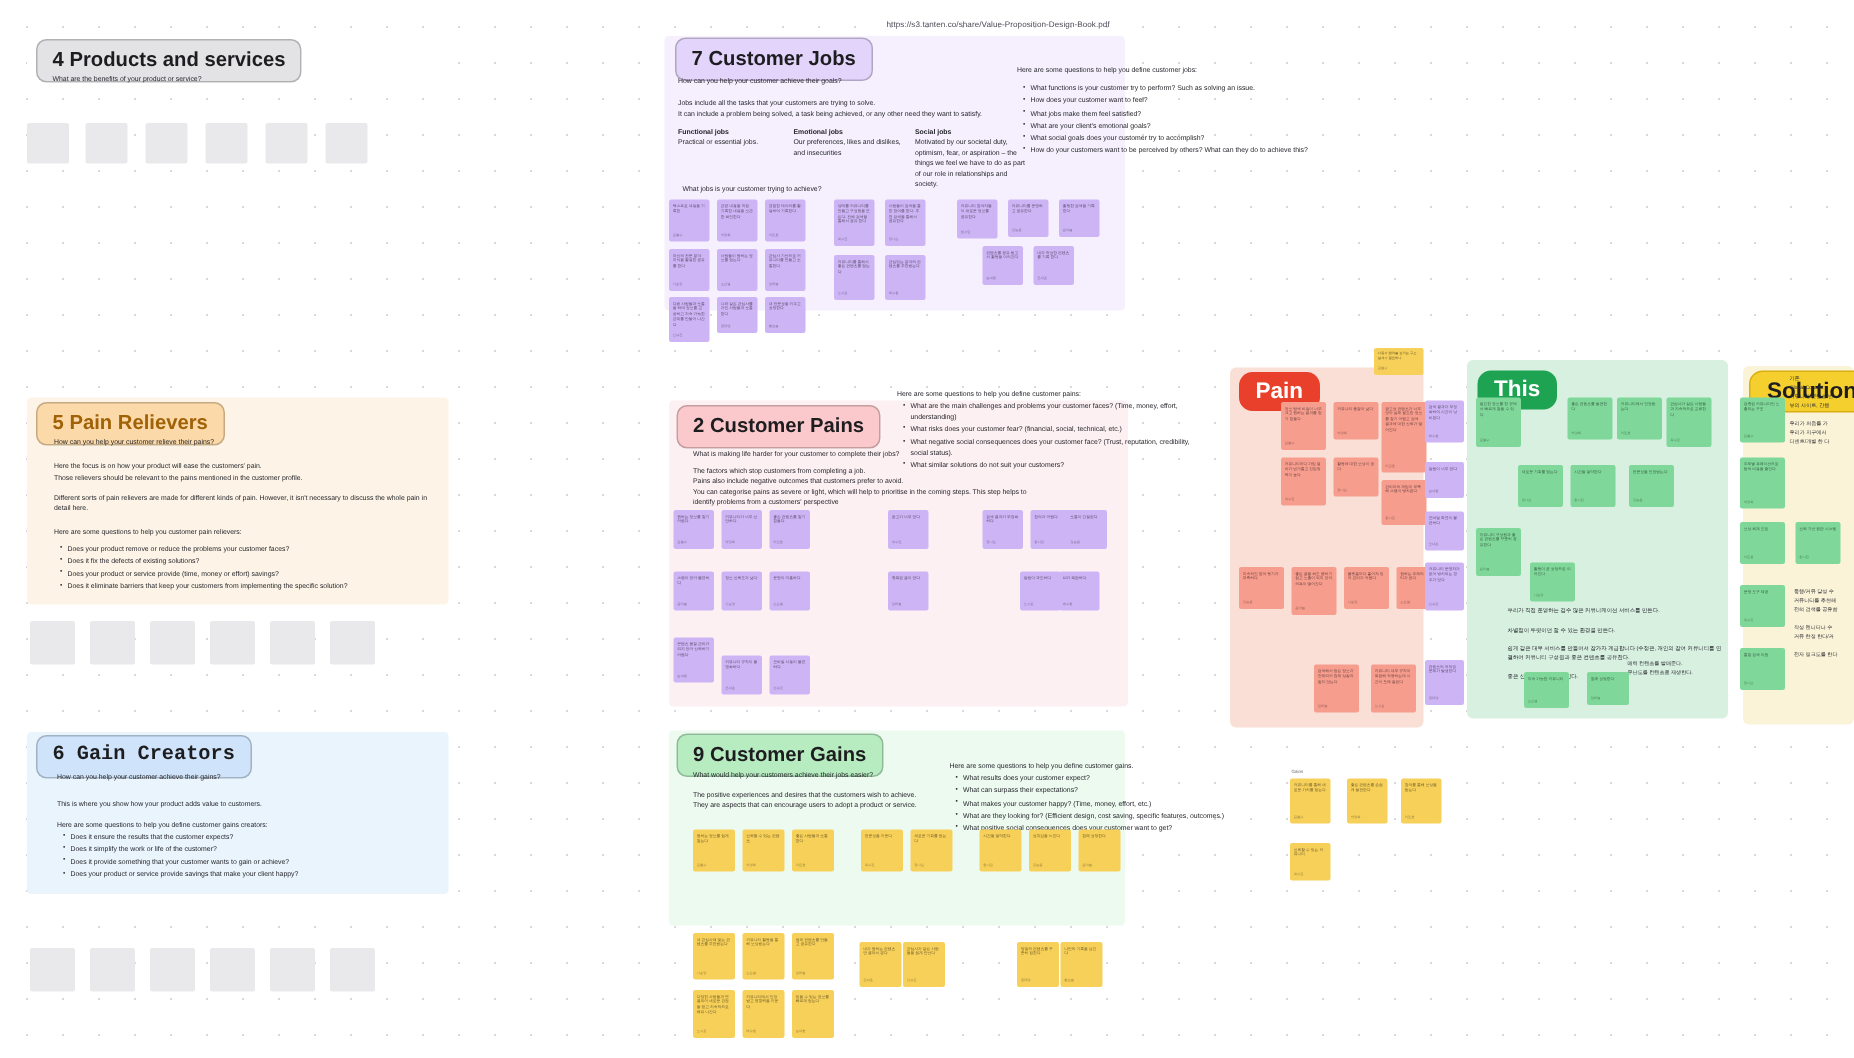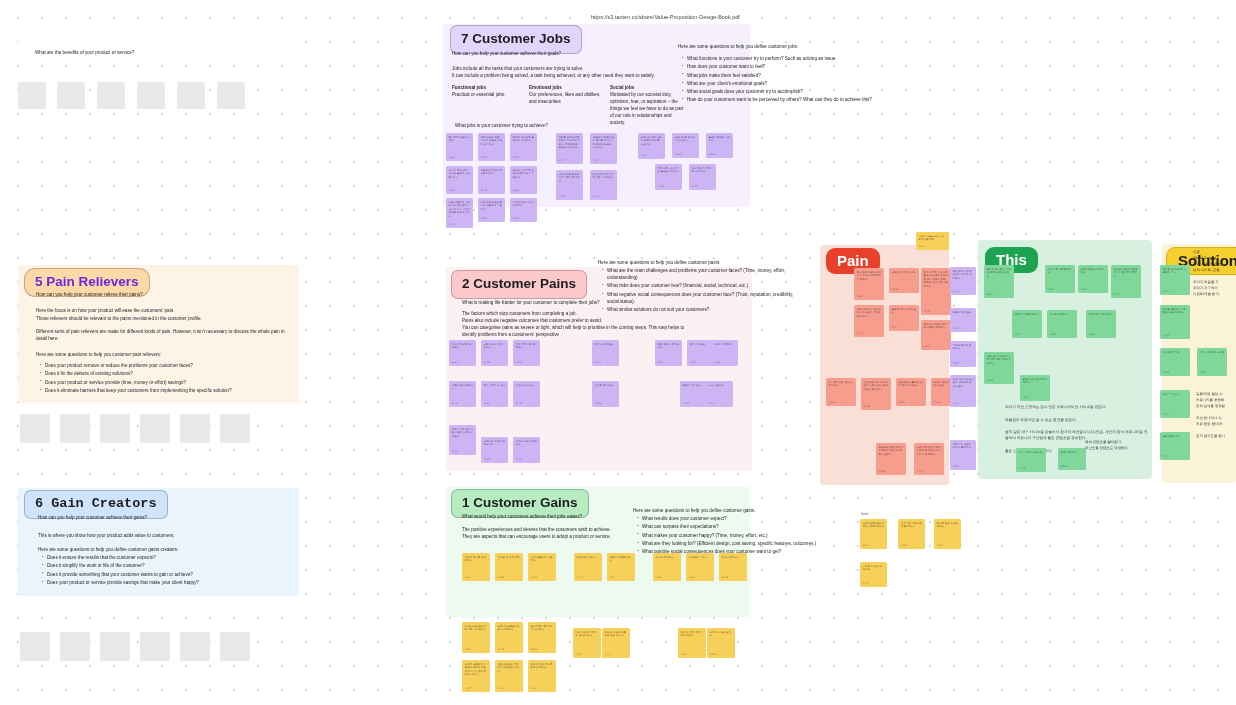--- a/index.html
+++ b/index.html
@@ -52,21 +52,21 @@
   }
   .badge-region {
     font-size: 15px;
     padding: 5px 11px 6px 11px;
     color: #ffffff;
     border-radius: 9px;
   }
 
   .b-gray   { background:#e3e3e6; color:#1d1d20; }
   .b-purple { background:#e3d4fb; color:#1d1d20; }
-  .b-orange { background:#fbd9a8; color:#6d28d9;border-radius:11px; }
+  .b-orange { background:#fbd9a8; color:#a16207; }
   .b-pink   { background:#fbc9cb; color:#1d1d20; }
   .b-blue   { background:#cfe4fa; color:#1d1d20;font-family:Liberation Mono, monospace; }
   .b-green  { background:#b7ecc0; color:#1d1d20; }
 
   .b-pain   { background:#e8402a; }
   .b-gain   { background:#1ea352; }
   .b-sol    { background:#f5cf2e; color:#1d1d20; border:1px solid #d9ae12; }
 
   
   .copy {
@@ -126,20 +126,21 @@
   .ko-sm { font-size: 3.4px; }
 </style>
 </head>
 <body>
 
 <div id="board">
 
   <div class="url-caption" style="left:591px; top:14px;">https://s3.tanten.co/share/Value-Proposition-Design-Book.pdf</div>
 
   <div class="panel panel-blank" style="left:18px; top:24px; width:281px; height:41px;"></div>
+  <div class="badge badge-lg b-gray" style="left:24px; top:26px;">4 Products and services</div>
   <div class="copy t5" style="left:35px; top:49px; width:250px;">What are the benefits of your product or service?</div>
 
   <div class="note n-gray" style="left:18px;  top:82px; width:28px; height:27px;">
       <span class="nfoot">&nbsp;</span>
     </div>
   <div class="note n-gray" style="left:57px;  top:82px; width:28px; height:27px;">
       <span class="nfoot">&nbsp;</span>
     </div>
   <div class="note n-gray" style="left:97px;  top:82px; width:28px; height:27px;">
       <span class="nfoot">&nbsp;</span>
@@ -280,21 +281,21 @@
   <div class="note n-purple" style="left:513px; top:381px; width:27px; height:26px;">운영이 미흡하다<span class="nfoot">조은별</span></div>
   <div class="note n-purple" style="left:592px; top:381px; width:27px; height:26px;">중복된 글이 많다<span class="nfoot">임하늘</span></div>
   <div class="note n-purple" style="left:680px; top:381px; width:27px; height:26px;">알림이 과도하다<span class="nfoot">노지훈</span></div>
   <div class="note n-purple" style="left:706px; top:381px; width:27px; height:26px;">UI가 복잡하다<span class="nfoot">배수현</span></div>
 
   <div class="note n-purple" style="left:449px; top:425px; width:27px; height:30px;">콘텐츠 품질 관리가 되지 않아 신뢰하기 어렵다<span class="nfoot">문재현</span></div>
   <div class="note n-purple" style="left:481px; top:437px; width:27px; height:26px;">커뮤니티 규칙이 불명확하다<span class="nfoot">오세훈</span></div>
   <div class="note n-purple" style="left:513px; top:437px; width:27px; height:26px;">모바일 사용이 불편하다<span class="nfoot">신유진</span></div>
 
   <div class="panel" style="left:446px; top:487px; width:304px; height:130px; background:#edfaf0;"></div>
-  <div class="badge badge-lg b-green" style="left:451px; top:489px;">1 Customer Gains</div>
+  <div class="badge badge-lg b-green" style="left:451px; top:489px;">9 Customer Gains</div>
   <div class="copy t5" style="left:462px; top:513px; width:230px;">What would help your customers achieve their jobs easier?</div>
   <div class="copy t5" style="left:462px; top:526px; width:230px;">The positive experiences and desires that the customers wish to achieve.</div>
   <div class="copy t5" style="left:462px; top:533px; width:230px;">They are aspects that can encourage users to adopt a product or service.</div>
 
   <div class="copy t5" style="left:633px; top:507px; width:220px;">Here are some questions to help you define customer gains.</div>
   <div class="copy t5" style="left:637px; top:515px; width:218px;">
     <ul>
       <li>What results does your customer expect?</li>
       <li>What can surpass their expectations?</li>
       <li>What makes your customer happy? (Time, money, effort, etc.)</li>

